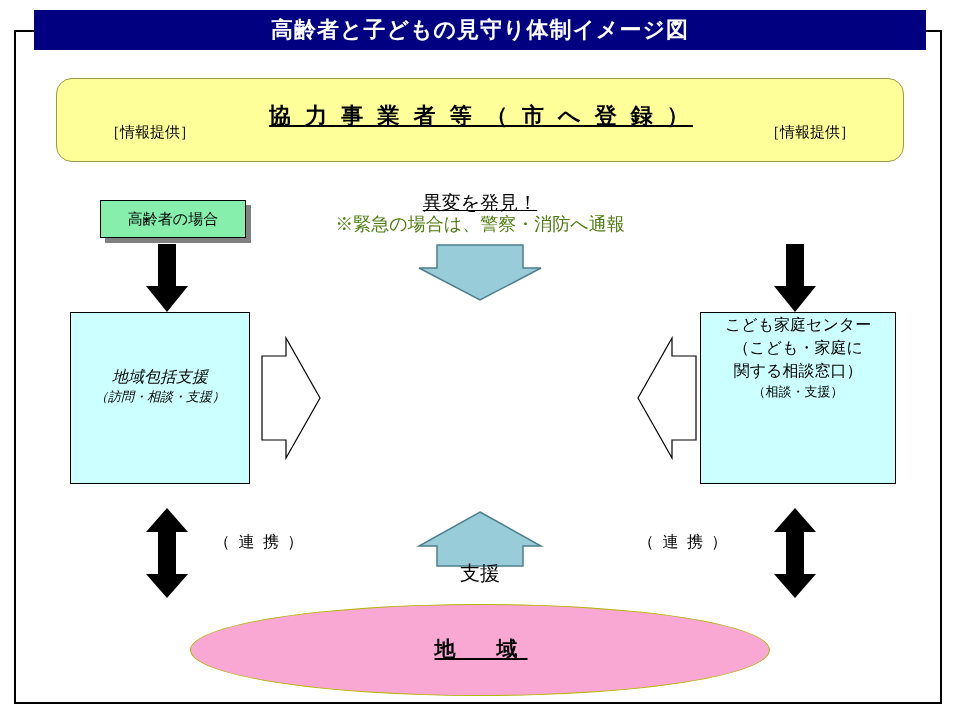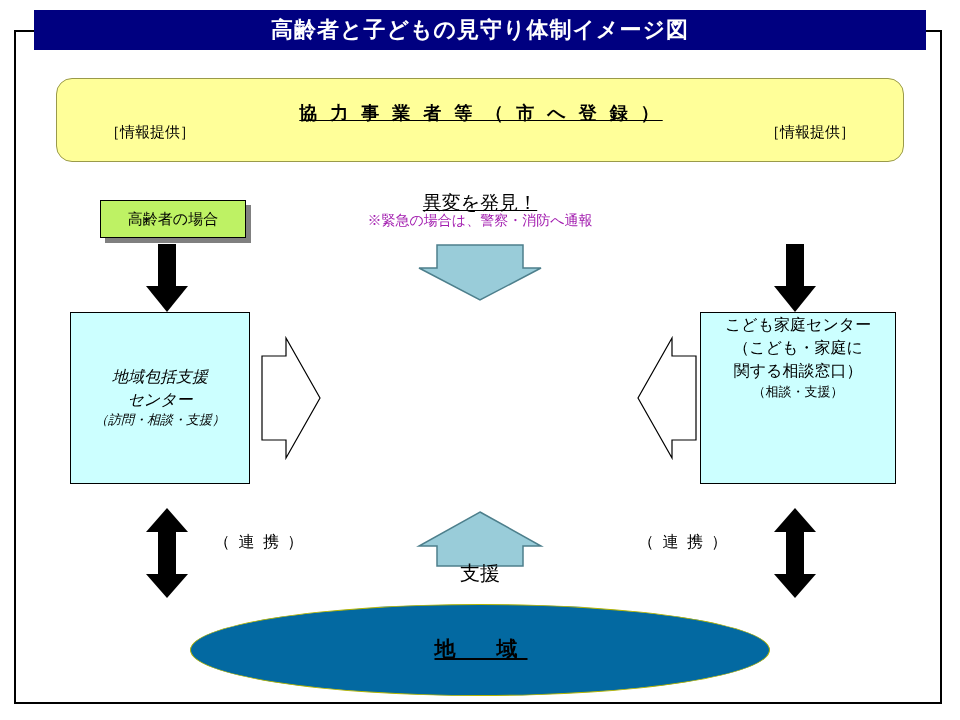--- a/index.html
+++ b/index.html
@@ -60,39 +60,39 @@
     border: 1px solid #9a9a4a;
     border-radius: 16px;
     box-sizing: border-box;
   }
   .partner-title {
     position: absolute;
     left: 0;
     top: 22px;
     width: 848px;
     text-align: center;
-    font-size: 18px;
+    font-size: 22px;
     font-weight: bold;
     color: #000000;
     letter-spacing: 4px;
     text-decoration: underline;
   }
   .info-left, .info-right {
     position: absolute;
     top: 44px;
     font-size: 15px;
     color: #000000;
   }
   .info-left { left: 48px; }
   .info-right { right: 48px; }
 
   
   .case-box {
     position: absolute;
-    background: #bef264;
+    background: #86efac;
     border: 1px solid #000000;
     box-shadow: 5px 5px 0 #808080;
     display: flex;
     align-items: center;
     justify-content: center;
     font-size: 15px;
     color: #000000;
     box-sizing: border-box;
   }
   .case-elder { left: 100px; top: 200px; width: 146px; height: 38px; }
@@ -109,22 +109,22 @@
     color: #000000;
     text-decoration: underline;
     margin-top: 20px;
   }
   .emergency-note {
     position: absolute;
     left: 320px;
     top: 212px;
     width: 320px;
     text-align: center;
-    font-size: 14px;
-    color: #a21caf;
+    font-size: 18px;
+    color: #4d7c0f;
   }
 
   
   .center-box {
     position: absolute;
     background: #ccffff;
     border: 1px solid #000000;
     box-sizing: border-box;
     text-align: center;
     color: #000000;
@@ -162,21 +162,21 @@
     color: #000000;
   }
 
   
   .region-ellipse {
     position: absolute;
     left: 190px;
     top: 604px;
     width: 580px;
     height: 92px;
-    background: #0369a1;
+    background: #f9a8d4;
     border: 1px solid #b3b300;
     border-radius: 50%;
     box-sizing: border-box;
   }
   .region-label {
     position: absolute;
     left: 0;
     top: 30px;
     width: 580px;
     text-align: center;
@@ -276,21 +276,20 @@
   <div class="case-box case-elder">
     <span>高齢者の場合</span>
   </div>
 
   <div class="discover-title">異変を発見！</div>
   <div class="emergency-note">※緊急の場合は、警察・消防へ通報</div>
 
   <div class="center-box box-chiiki">
     <div class="inner">
       <div class="line-main">地域包括支援</div>
-      <div class="line-main">センター</div>
       <div class="line-sub">（訪問・相談・支援）</div>
     </div>
   </div>
 
   <div class="center-box box-kodomo">
     <div class="inner">
       <div class="line-main">こども家庭センター</div>
       <div class="line-main">（こども・家庭に</div>
       <div class="line-main">関する相談窓口）</div>
       <div class="line-sub">（相談・支援）</div>

